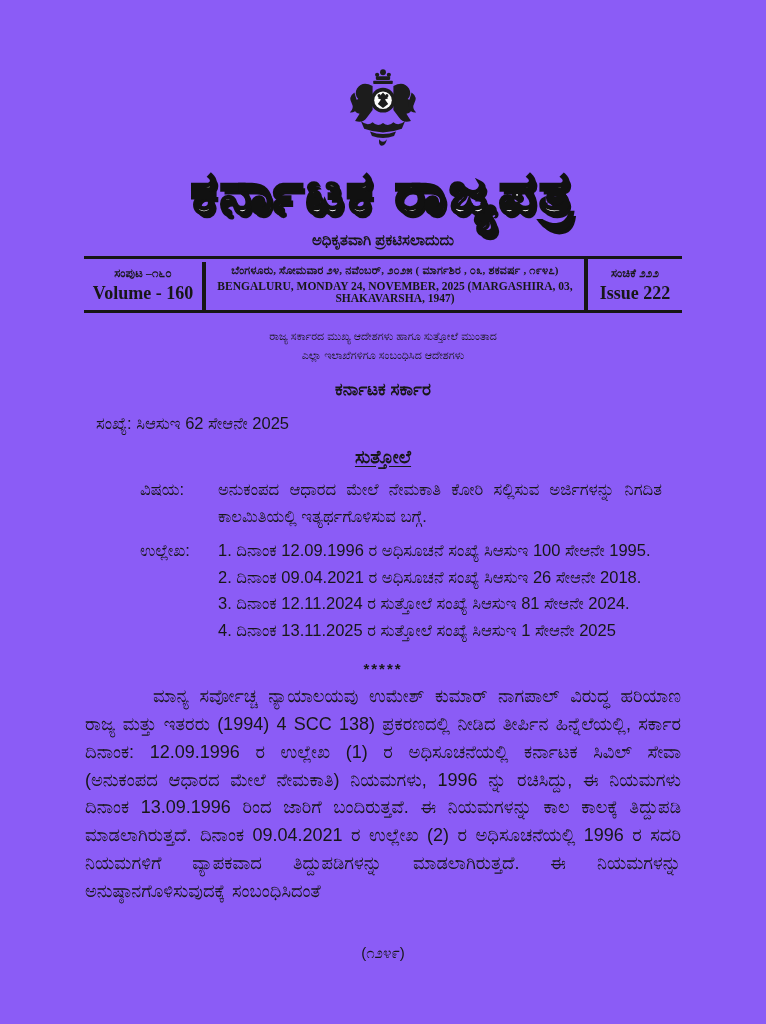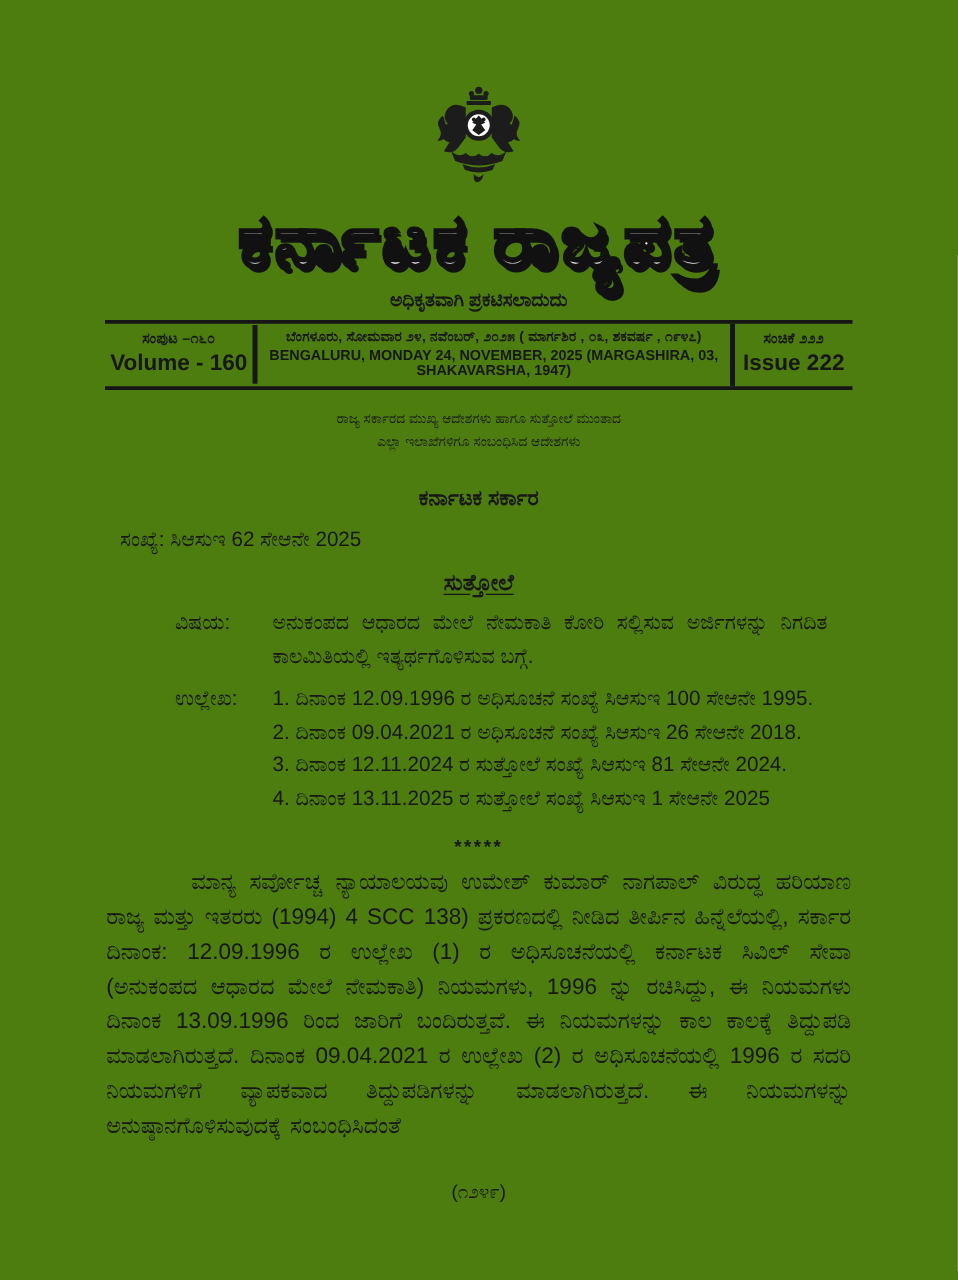--- a/index.html
+++ b/index.html
@@ -1,21 +1,21 @@
 <!DOCTYPE html>
 <html lang="kn"><head>
 <meta charset="utf-8">
 <style>
   html,body { margin:0; padding:0; }
   body { background:#e8e8e8; }
   .page {
     position:relative;
     width:766px; height:1024px;
     margin:0 auto;
-    background:#4d7c0f;
+    background:#8b5cf6;
     color:#171717;
     font-family:"Liberation Sans", sans-serif;
     overflow:hidden;
   }
   .center { text-align:center; }
 
   
   .emblem-wrap { padding-top:62px; display:flex; justify-content:center; }
   .gazette-title {
     margin-top:2px;
@@ -39,35 +39,36 @@
     text-align:center;
     font-size:15px;
     font-weight:700;
   }
 
   .masthead-bar {
     margin:7px 84px 0 84px;
     border-top:3px solid #161616;
     border-bottom:3px solid #161616;
     display:flex;
-    align-items:center;
+    align-items:flex-end;
+    font-family:Liberation Serif, serif;
   }
   .mb-cell { padding:5px 4px 6px 4px; display:flex; flex-direction:column; justify-content:center; }
   .mb-volume { width:110px; border-right:4px solid #161616; text-align:center; }
   .mb-date   { flex:1; border-right:4px solid #161616; text-align:center; }
   .mb-issue  { width:86px; text-align:center; }
   .mb-kn { font-size:11.5px; font-weight:700; letter-spacing:.2px; }
   .mb-en { font-size:18px; font-weight:700; margin-top:3px; }
   .mb-date .mb-kn { font-size:11px; }
   .mb-date .mb-en { font-size:11.5px; }
 
   
   .part-heading { margin-top:14px; font-size:17px; font-weight:700; }
   .dept-lines { margin-top:14px; font-size:11px; font-weight:400; line-height:1.75; }
-  .govt-heading { margin-top:25px; font-size:17px; font-weight:700; }
+  .govt-heading { margin-top:15px; font-size:17px; font-weight:700; }
 
   
   .order-meta {
     margin:12px 100px 0 96px;
     display:flex;
     justify-content:space-between;
     align-items:flex-start;
   }
   .order-number { font-size:16.5px; padding-top:2px; }
   .order-address { text-align:center; font-size:16.5px; line-height:1.5; }

